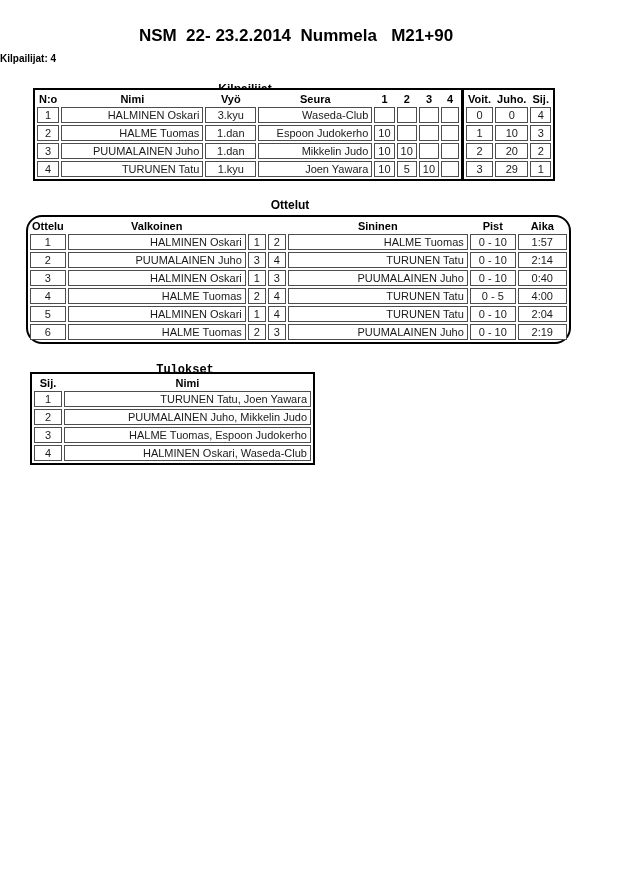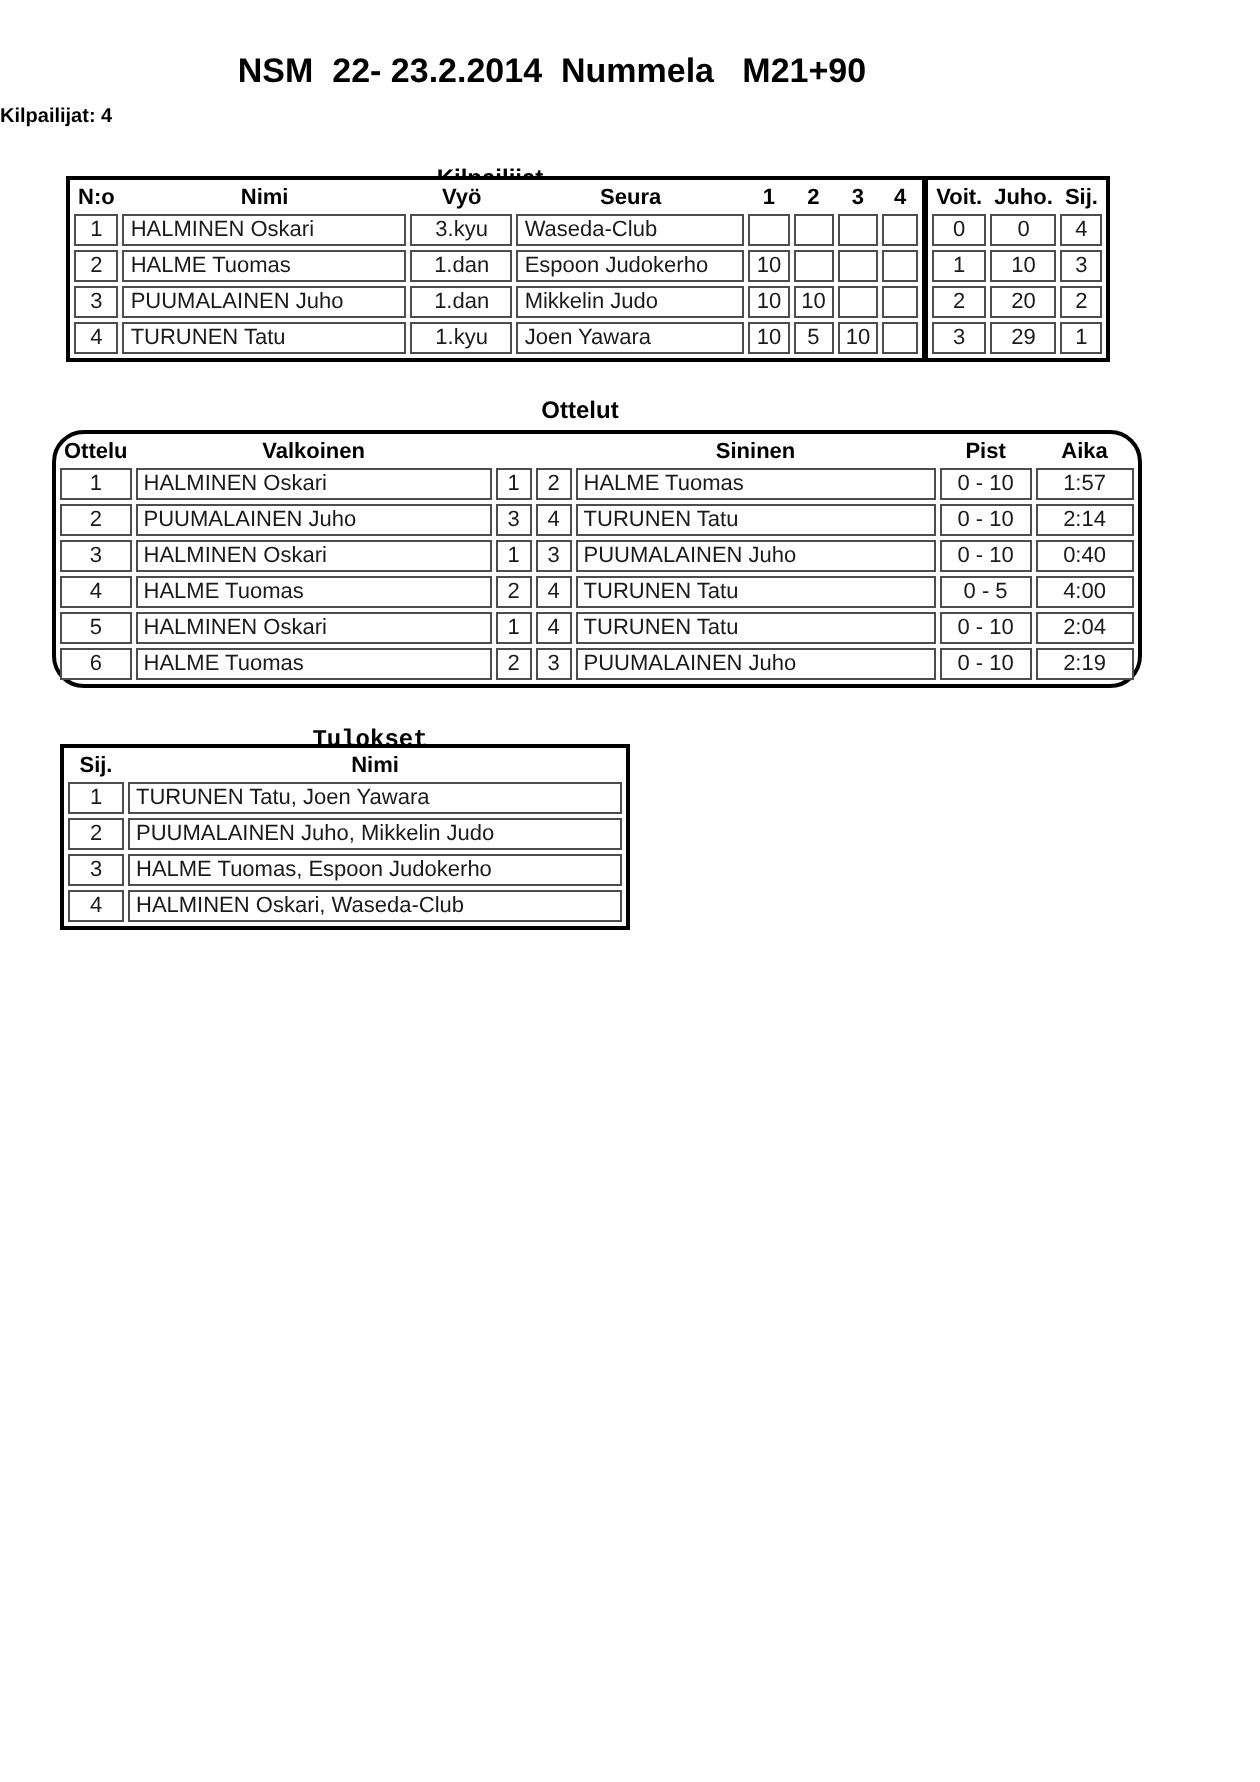--- a/index.html
+++ b/index.html
@@ -3,21 +3,21 @@
 <meta charset="utf-8">
 <style>
   * { margin: 0; padding: 0; box-sizing: content-box; }
   html, body { background: #fff; }
   body {
     width: 630px; height: 891px; position: relative;
     font-family: "Liberation Sans", sans-serif; color: #000;
   }
   .title {
     position: absolute; top: 26px; left: 0; width: 552px;
-    text-align: center; font-size: 17px; font-weight: bold; white-space: pre;
+    text-align: center; font-size: 17px; font-weight: bold; white-space: pre; padding-left: 20px;
   }
   .comp-count {
     position: absolute; top: 53px; left: 0; width: 600px;
     text-align: left; font-size: 10px; font-weight: bold;
   }
   .sec-heading {
     position: absolute; left: 0; text-align: center;
     font-size: 12px; font-weight: bold;
   }
   #h-kilpailijat { top: 82px; width: 490px; }
@@ -36,21 +36,21 @@
   table.grid th {
     font-size: 11px; font-weight: bold; height: 13px;
     padding: 0 2px; white-space: nowrap; overflow: visible; color: #000;
   }
   table.grid td {
     border: 1px solid #4d4d4d; font-size: 11px; height: 14px;
     padding: 0 3px; white-space: nowrap; overflow: hidden;
     color: #1a1a1a; background: #fff;
   }
   .c { text-align: center; }
-  .l { text-align: left; margin-left: 35px; }
+  .l { text-align: right; margin-left: 35px; }
 </style>
 </head>
 <body>
 
 <div class="title">NSM  22- 23.2.2014  Nummela   M21+90</div>
 <div class="comp-count">Kilpailijat: 4</div>
 
 <div class="sec-heading" id="h-kilpailijat">Kilpailijat</div>
 
 <div class="tbl-pos" id="t1">

